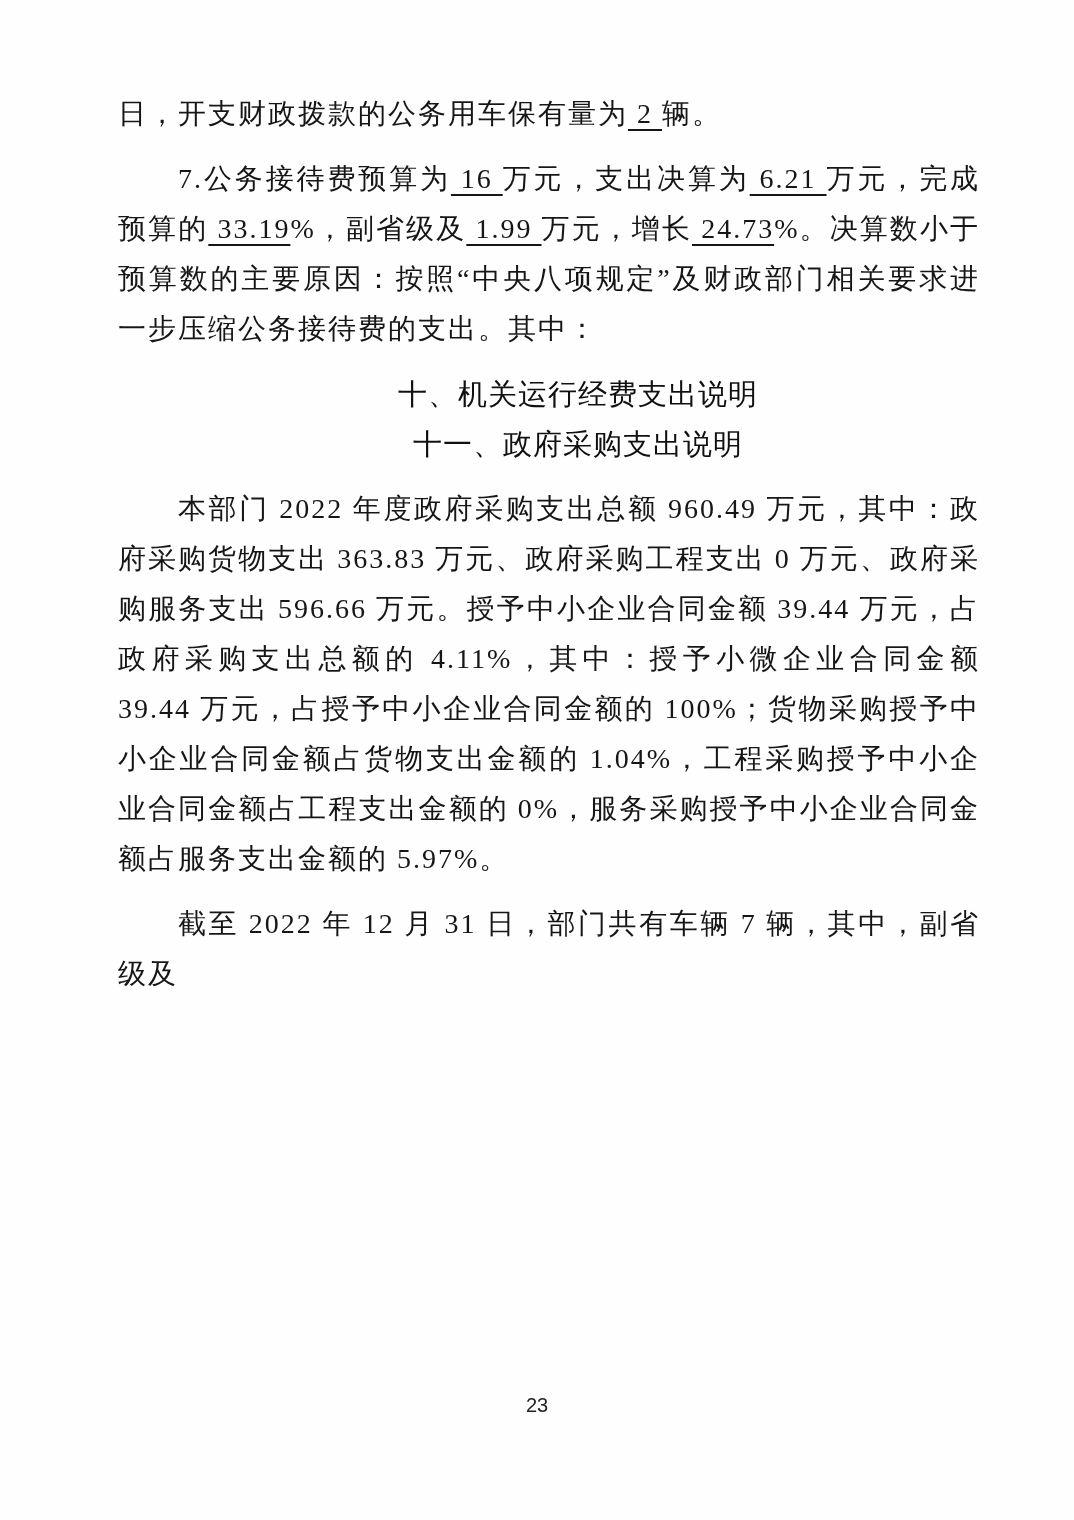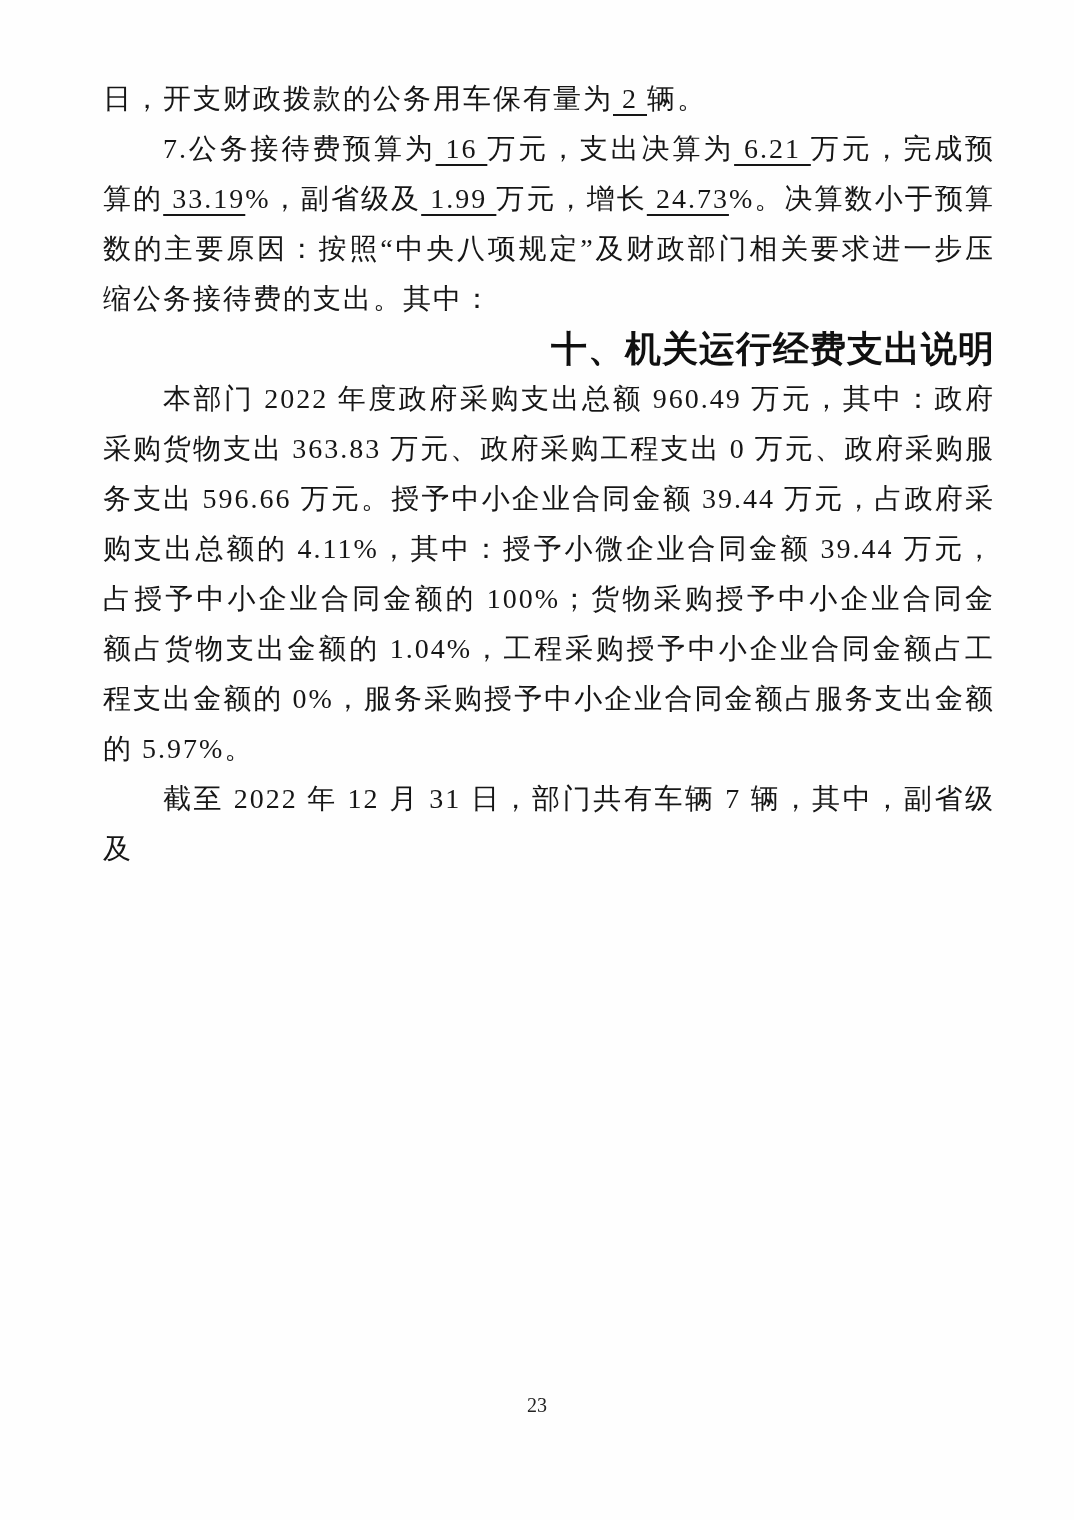--- a/index.html
+++ b/index.html
@@ -20,59 +20,60 @@
     top: 74px;
     width: 892px;
     font-family: "Liberation Serif", "DejaVu Serif", serif;
     font-size: 28px;
     line-height: 50px;
     color: #161616;
     text-align: justify;
     letter-spacing: 2px;
   }
   p.para {
-    margin: 0;
+    margin: 15px;
     padding: 0;
   }
   p.para.indent {
     text-indent: 60px;
   }
   h2.sec-heading {
     margin: 0;
     padding: 0;
     font-family: "Liberation Sans", "DejaVu Sans", sans-serif;
-    font-size: 36px;
-    font-weight: 700;
+    font-size: 29px;
+    font-weight: 400;
     line-height: 50px;
     text-indent: 58px;
     letter-spacing: 1px;
-    text-align: right;
+    text-align: center;
     color: #101010;
   }
   .u {
     text-decoration: underline;
     text-underline-offset: 6px;
     text-decoration-thickness: 1.5px;
   }
   .page-footer {
     position: absolute;
     top: 1394px;
     left: 0;
     width: 100%;
     text-align: center;
-    font-family: Liberation Serif, serif;
+    font-family: Liberation Sans, sans-serif;
     font-size: 20px;
     color: #222222;
   }
 </style>
 </head>
 <body>
 
 <div class="page">
   <div class="doc-content" id="doc-body">
       <p class="para"><span>日，开支财政拨款的公务用车保有量为</span><span class="u"> 2 </span><span>辆。</span></p>
       <p class="para indent"><span>7.公务接待费预算为</span><span class="u"> 16 </span><span>万元，支出决算为</span><span class="u"> 6.21 </span><span>万元，完成预算的</span><span class="u"> 33.19</span><span>%，副省级及</span><span class="u"> 1.99 </span><span>万元，增长</span><span class="u"> 24.73</span><span>%。决算数小于预算数的主要原因：按照“中央八项规定”及财政部门相关要求进一步压缩公务接待费的支出。其中：</span></p>
       <h2 class="sec-heading"><span>十、机关运行经费支出说明</span></h2>
+      <h2 class="sec-heading"><span>十一、政府采购支出说明</span></h2>
       <p class="para indent"><span>本部门 2022 年度政府采购支出总额 960.49 万元，其中：政府采购货物支出 363.83 万元、政府采购工程支出 0 万元、政府采购服务支出 596.66 万元。授予中小企业合同金额 39.44 万元，占政府采购支出总额的 4.11%，其中：授予小微企业合同金额 39.44 万元，占授予中小企业合同金额的 100%；货物采购授予中小企业合同金额占货物支出金额的 1.04%，工程采购授予中小企业合同金额占工程支出金额的 0%，服务采购授予中小企业合同金额占服务支出金额的 5.97%。</span></p>
       <p class="para indent"><span>截至 2022 年 12 月 31 日，部门共有车辆 7 辆，其中，副省级及</span></p>
     </div>
   <div class="page-footer">23</div>
 </div>
 
 </body></html>

